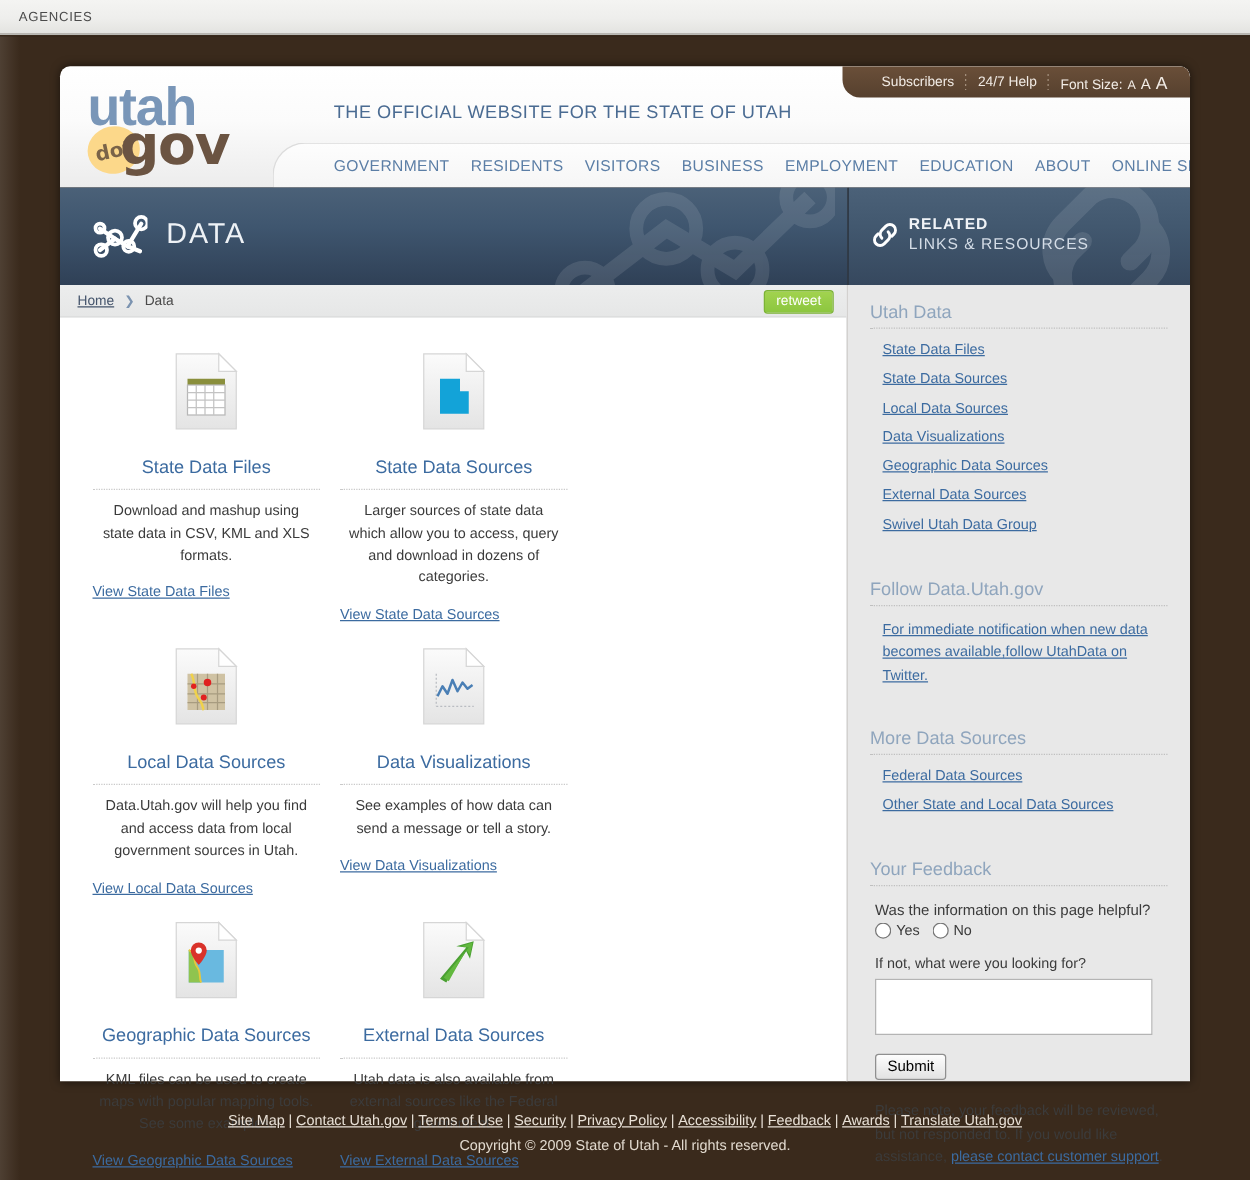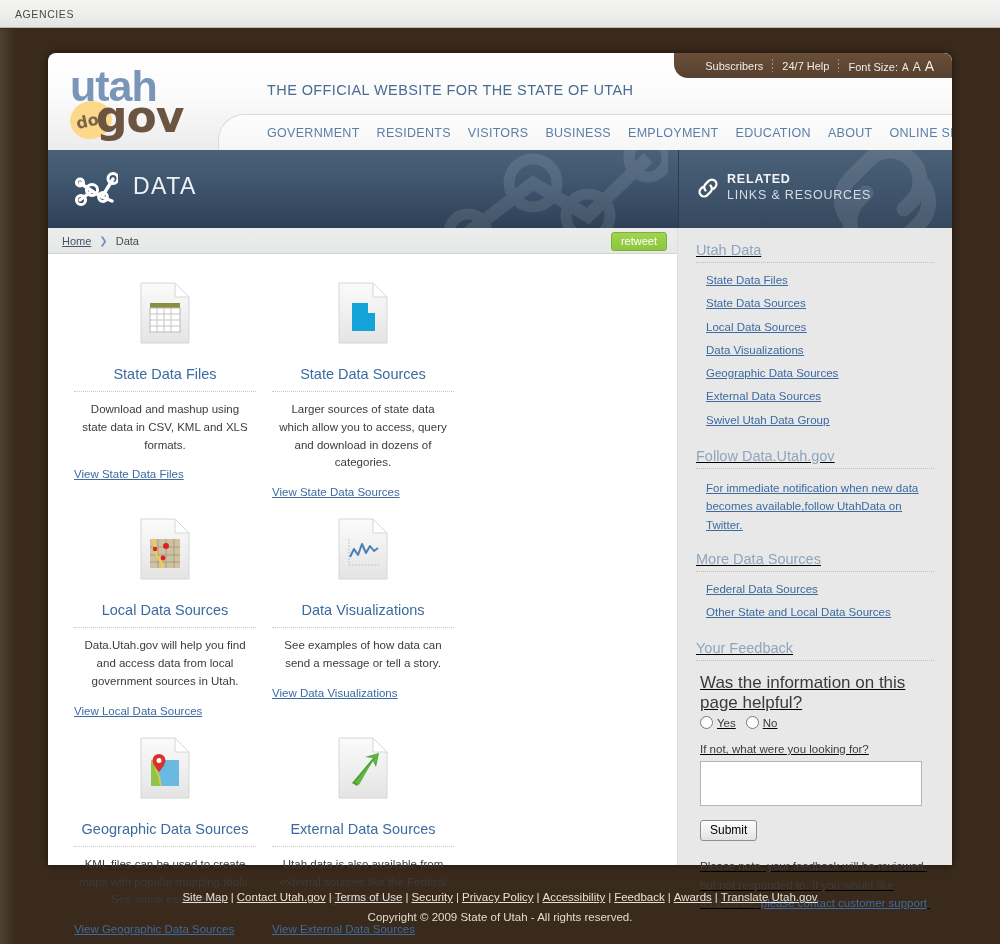--- a/index.html
+++ b/index.html
@@ -169,36 +169,36 @@
   .card .c-desc {
     text-align:center; font-size:11.5px; color:#3b3b3b; line-height:1.55;
     padding: 9px 4px 0;
   }
   .card .c-link {
     display:block; text-align:left; font-size:11.5px; color:#3c6ba0;
     text-decoration:underline; padding-top:14px; cursor:pointer;
   }
 
   
-  #sidebar { width: 274px; background:#e8e8e8; padding: 14px 18px 0 18px; text-decoration: underline; }
+  #sidebar { width: 274px; background:#e8e8e8; padding: 14px 18px 0 18px; }
   .side-h {
     font-size:14.5px; color:#8fa5bd; font-weight:normal;
     padding-bottom:4px; border-bottom:1px dotted #bfbfbf; margin-bottom:6px;
-    margin-top: 16px;
+    margin-top: 32px;
   }
   .side-h.first { margin-top: 0; }
   .side-link {
     display:block; font-size:11.5px; color:#3c6ba0; text-decoration:underline;
     padding: 3px 0 3px 10px; cursor:pointer; line-height:1.5;
   }
   .side-para-link {
     display:block; font-size:11.5px; color:#3c6ba0; text-decoration:underline;
     padding: 4px 0 0 10px; cursor:pointer; line-height:1.62;
   }
-  .fb-q { font-size:17px; color:#3b3b3b; padding: 6px 0 3px 4px;}
+  .fb-q { font-size:12px; color:#3b3b3b; padding: 6px 0 3px 4px;}
   .fb-radios { display:flex; align-items:center; gap:4px; padding-left:4px;}
   .fb-radios label { font-size:11.5px; color:#3b3b3b; margin-right:6px;}
   .fb-radios input { vertical-align:middle; }
   .fb-q2 { font-size:11.5px; color:#3b3b3b; padding: 14px 0 6px 4px;}
   #fb-text {
     width: 222px; height: 45px; margin-left:4px;
     border:1px solid #b4b4b4; background:#fff; resize:none;
     font-family:"Liberation Sans", sans-serif; font-size:11.5px; padding:3px;
   }
   #fb-submit {

